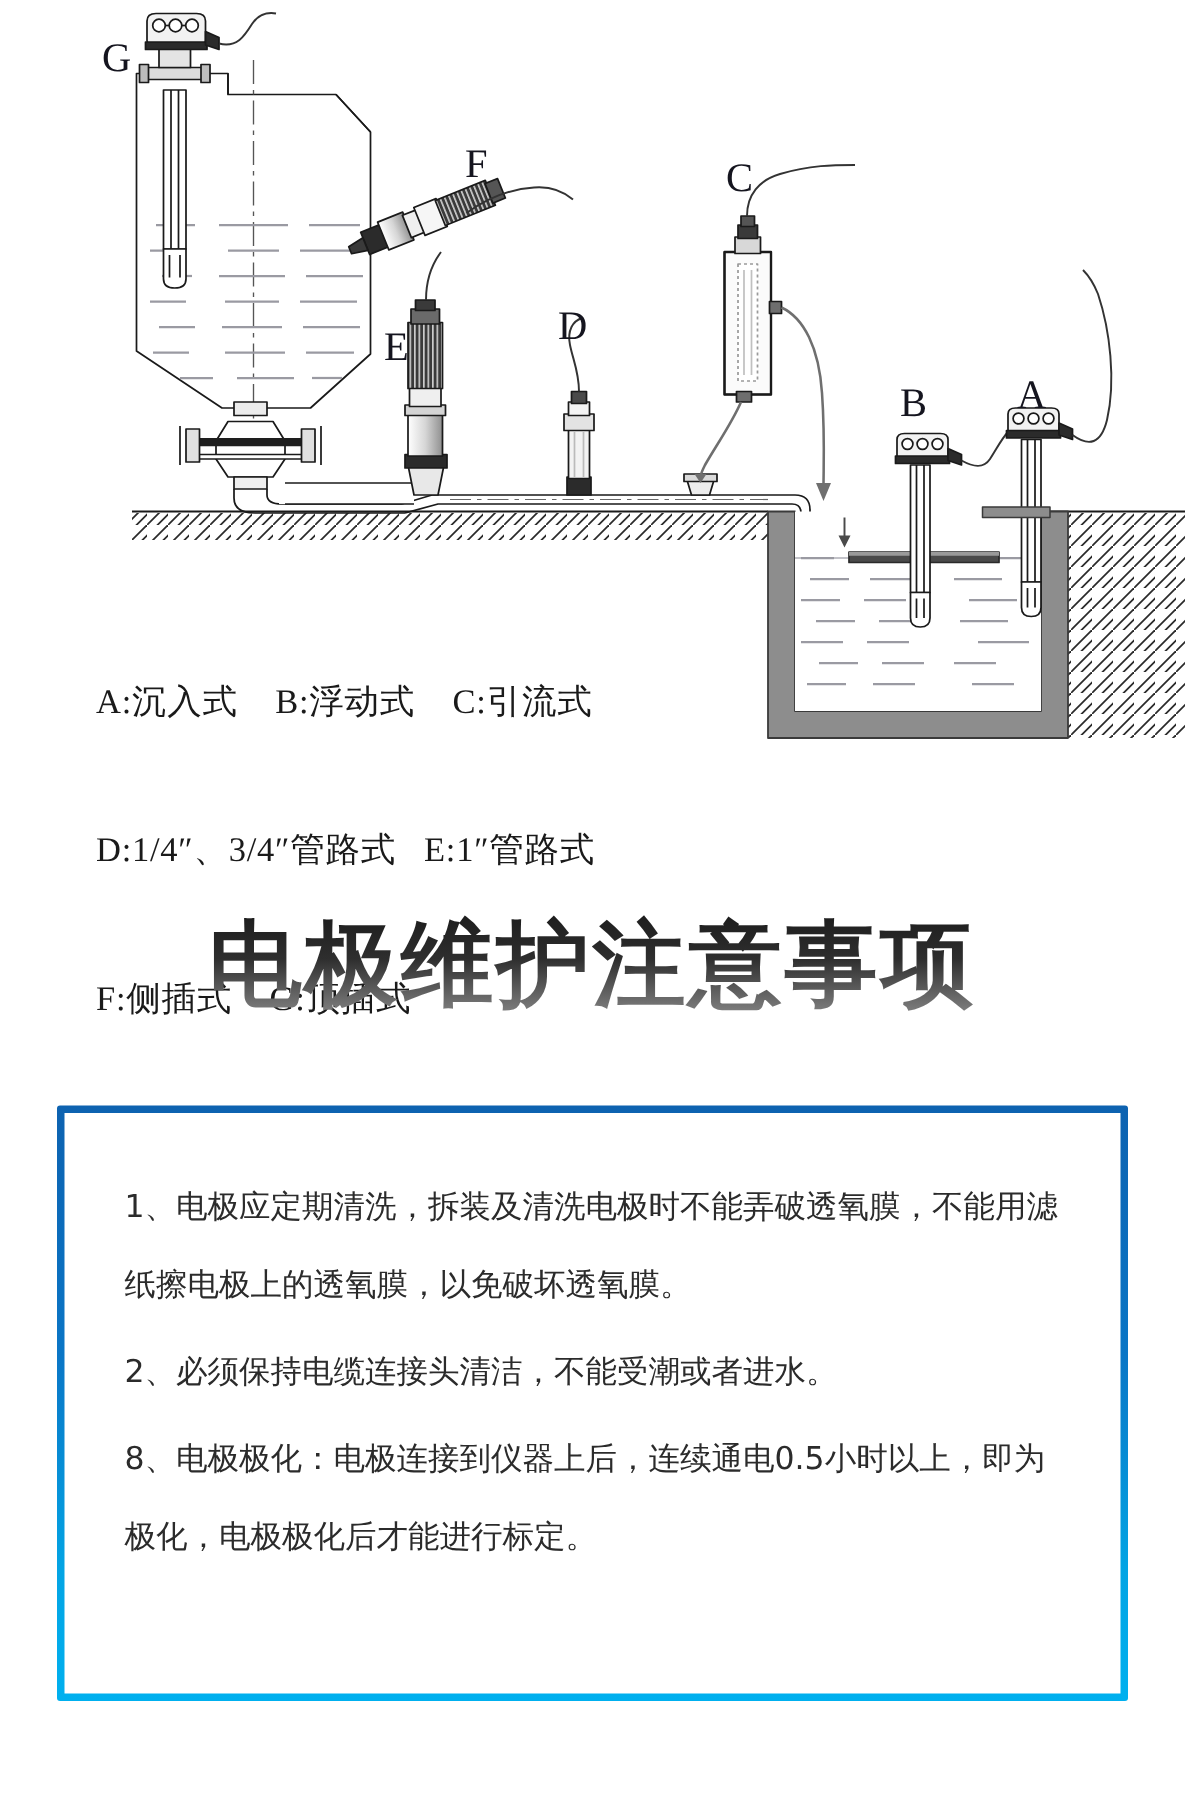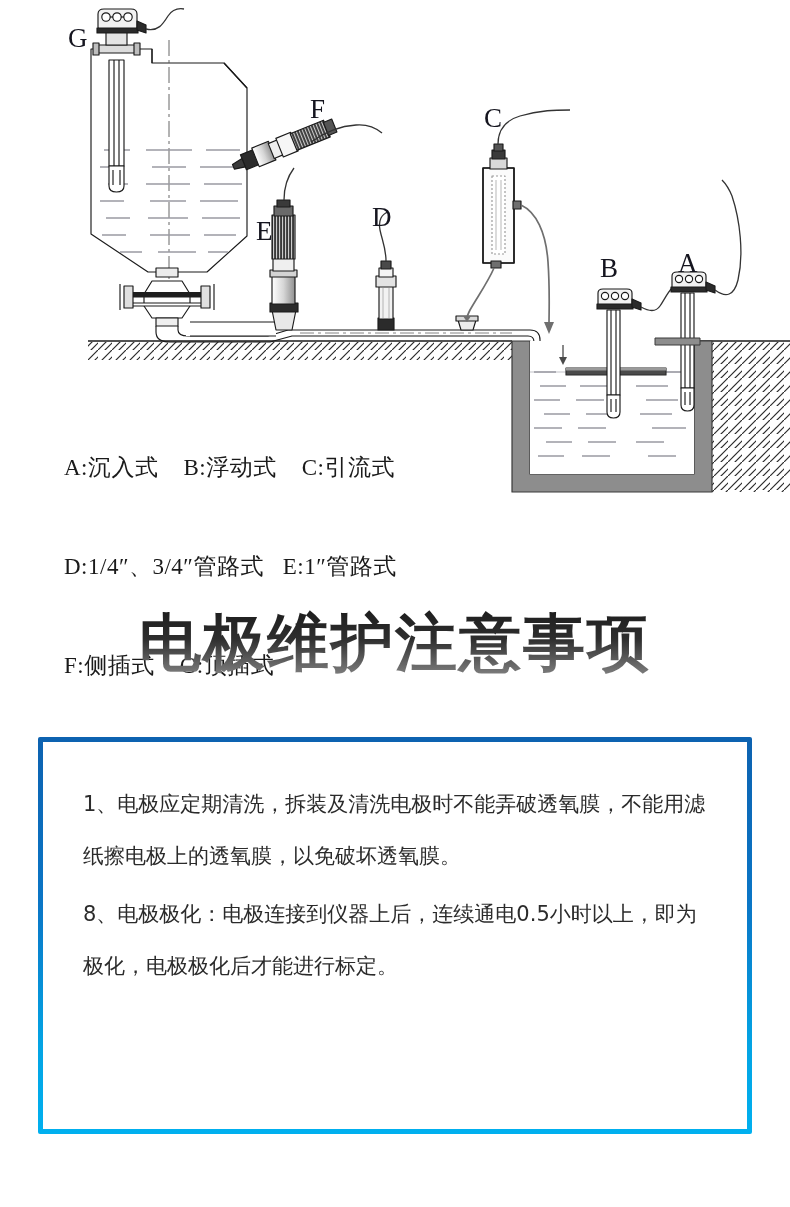--- a/index.html
+++ b/index.html
@@ -386,17 +386,18 @@
     <div>A:沉入式    B:浮动式    C:引流式</div>
     <div>D:1/4″、3/4″管路式   E:1″管路式</div>
     <div>F:侧插式    G:顶插式</div>
   </div>
 
   <div id="title">电极维护注意事项</div>
 
   <div id="notes-box">
     <div id="notes-inner">
       <p class="note">1、电极应定期清洗，拆装及清洗电极时不能弄破透氧膜，不能用滤纸擦电极上的透氧膜，以免破坏透氧膜。</p>
+      <p class="note">2、必须保持电缆连接头清洁，不能受潮或者进水。</p>
       <p class="note">8、电极极化：电极连接到仪器上后，连续通电0.5小时以上，即为极化，电极极化后才能进行标定。</p>
     </div>
   </div>
 
 </div>
 
 </body></html>

